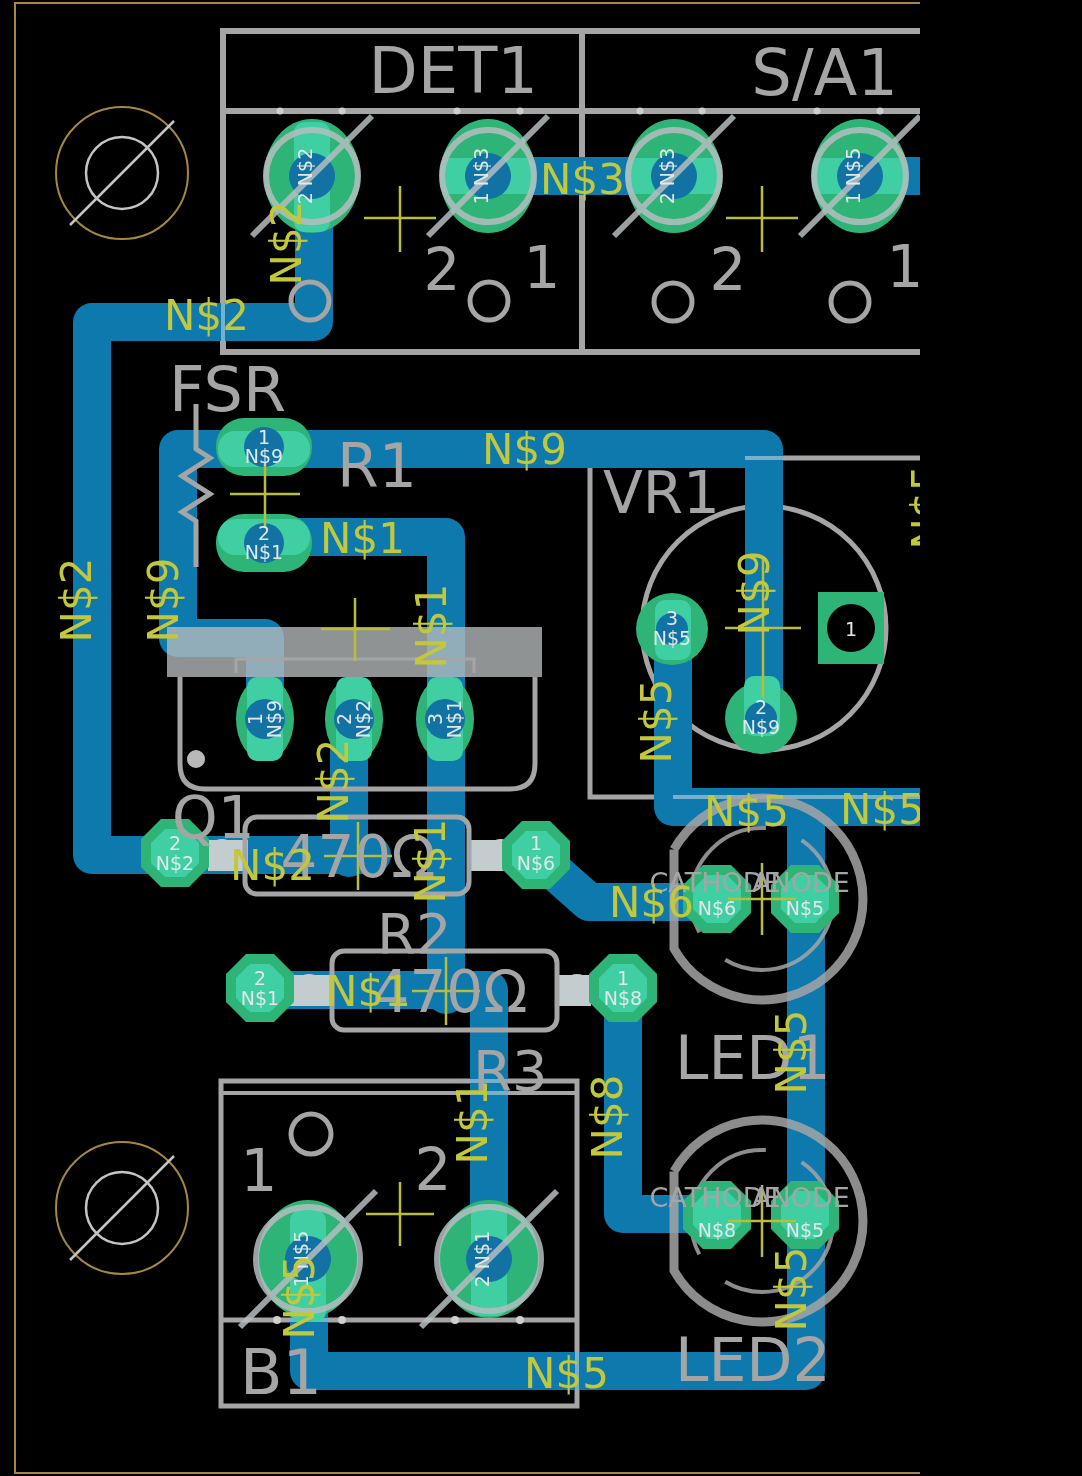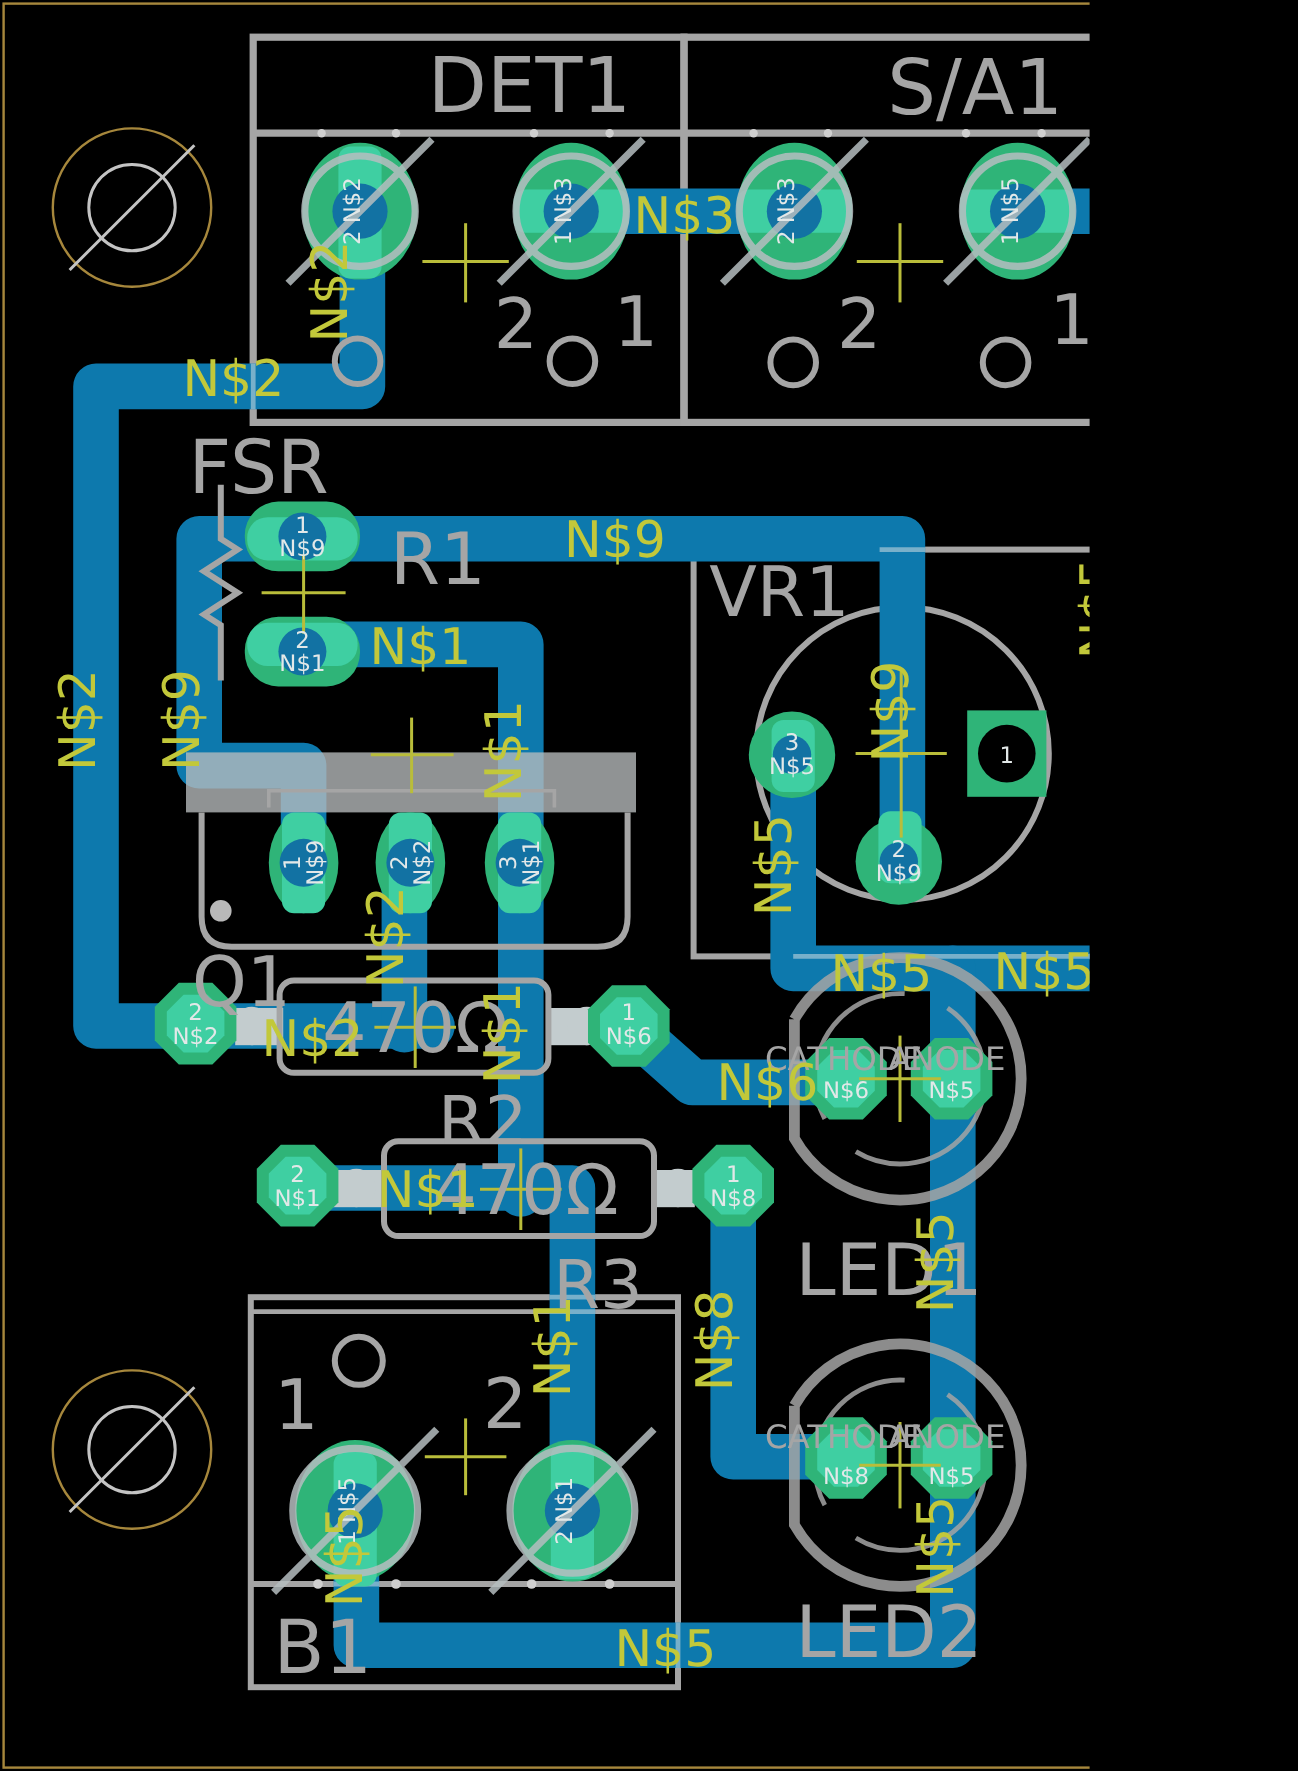--- a/index.html
+++ b/index.html
@@ -1,16 +1,16 @@
 <!DOCTYPE html>
 <html><head>
 <meta charset="utf-8">
 <style>
   html,body{margin:0;padding:0;background:#000;}
-  .stage{position:relative;width:908px;height:1476px;background:#000;overflow:hidden;}
+  .stage{position:relative;width:908px;height:1476px;background:#000;overflow:hidden;padding-left:12px;}
   svg{display:block}
   .padG{fill:#2fb478}
   .padT{fill:#3fcfa2}
   .hole{fill:#1272a3}
   .trace{fill:none;stroke:#0d79ad;stroke-width:38;stroke-linejoin:round;stroke-linecap:round}
   .silk{fill:none;stroke:#a5a5a5}
   .sw6{stroke-width:6}.sw5{stroke-width:5}.sw4{stroke-width:4}.sw3{stroke-width:3}
   .lead{fill:#c3ccce}
   .tab{fill:#b9bdbe;opacity:.78}
   .dotg{fill:#b9b9b9}

